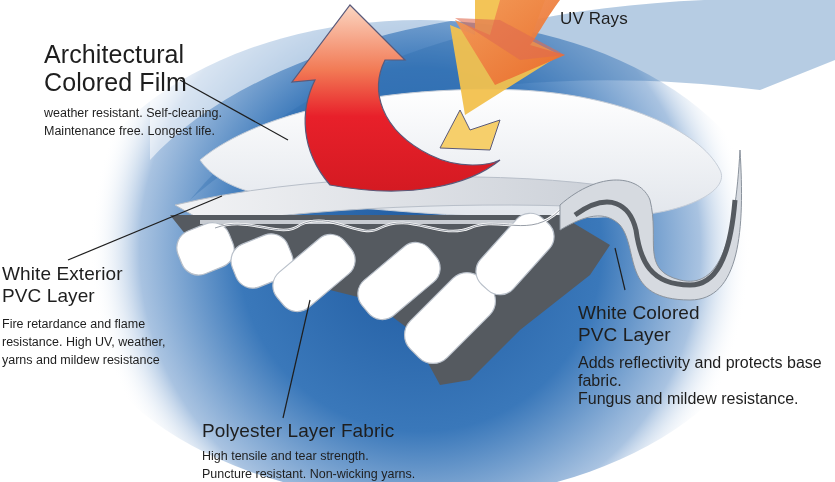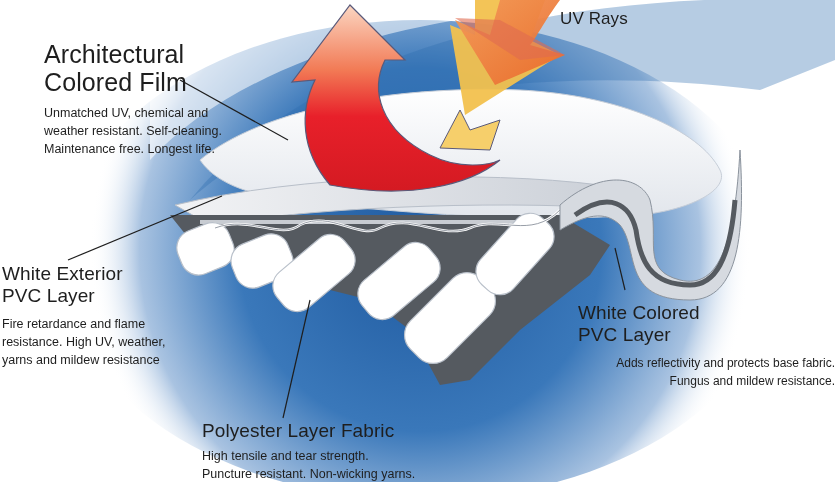--- a/index.html
+++ b/index.html
@@ -92,21 +92,20 @@
   <div class="label" style="left:560px;top:8px;">
     <span class="title" style="font-size:17px;">UV Rays</span>
   </div>
 
   <div class="label" style="left:20px;top:40px;width:260px;margin-left:24px;">
     <div class="title big">
       <span class="line">Architectural</span>
       <span class="line">Colored Film</span>
     </div>
     <div class="desc">
-      <span class="line">Unmatched UV, chemical and</span>
       <span class="line">weather resistant. Self-cleaning.</span>
       <span class="line">Maintenance free. Longest life.</span>
     </div>
   </div>
 
   <div class="label" style="left:2px;top:263px;width:230px;">
     <div class="title">
       <span class="line">White Exterior</span>
       <span class="line">PVC Layer</span>
     </div>
@@ -115,21 +114,21 @@
       <span class="line">resistance. High UV, weather,</span>
       <span class="line">yarns and mildew resistance</span>
     </div>
   </div>
 
   <div class="label" style="left:578px;top:302px;width:257px;">
     <div class="title">
       <span class="line">White Colored</span>
       <span class="line">PVC Layer</span>
     </div>
-    <div class="desc" style="font-size:12px;text-align:right;">
+    <div class="desc" style="font-size:16px;">
       <span class="line">Adds reflectivity and protects base fabric.</span>
       <span class="line">Fungus and mildew resistance.</span>
     </div>
   </div>
 
   <div class="label" style="left:202px;top:420px;width:280px;">
     <div class="title">
       <span class="line">Polyester Layer Fabric</span>
     </div>
     <div class="desc" style="margin-top:5px;">

